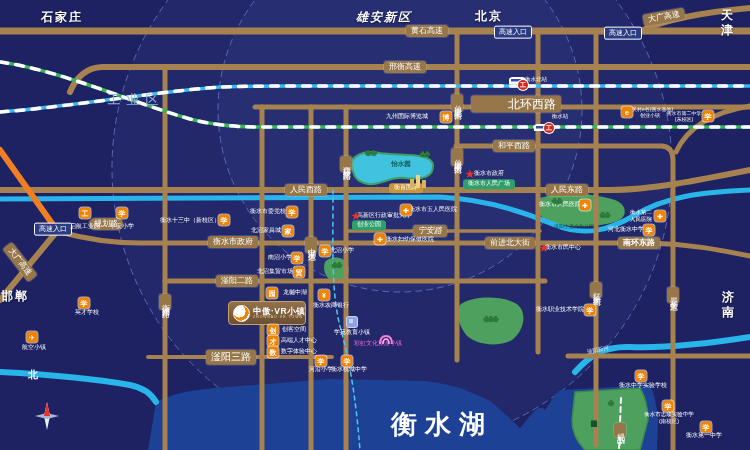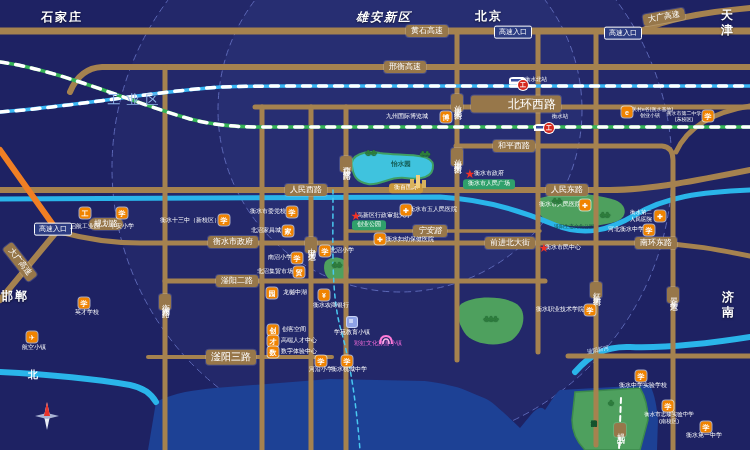--- a/index.html
+++ b/index.html
@@ -75,53 +75,61 @@
       <path d="M0,112 C80,106 150,92 220,87 Q250,86 290,86 L750,86" fill="none" stroke="#39b7f5" stroke-width="3.5" stroke-linecap="round"></path>
       <path d="M0,112 C80,106 150,92 220,87 Q250,86 290,86 L750,86" fill="none" stroke="#ffffff" stroke-width="3.5" stroke-linecap="round" stroke-dasharray="8 8"></path>
       <path d="M0,62 C60,70 130,102 190,119 Q220,127 260,127 L750,127" fill="none" stroke="#35b557" stroke-width="3.5" stroke-linecap="round"></path>
       <path d="M0,62 C60,70 130,102 190,119 Q220,127 260,127 L750,127" fill="none" stroke="#ffffff" stroke-width="3.5" stroke-linecap="round" stroke-dasharray="8 8"></path>
       <path d="M333,190 C333,250 331,295 341,330 C350,362 356,400 360,450" fill="none" stroke="#49c8f0" stroke-width="1.5" stroke-linecap="round" stroke-dasharray="4 4"></path>
       <path d="M621,398 L619,450" fill="none" stroke="#ffffff" stroke-width="2" stroke-linecap="round" stroke-dasharray="5 4"></path>
       <path d="M352,166 C350,155 365,150 380,153 C400,156 432,152 433,165 C434,178 420,180 405,178 C390,176 380,186 368,184 C356,182 353,175 352,166 Z" fill="#3fc3de" stroke="#3f9e63" stroke-width="2" stroke-linecap="round"></path>
     </svg>
 
 
+  <div id="vrlogo">
+    <div class="globe"></div>
+    <div>
+      <div class="tt">中傲·VR小镇</div>
+      <div class="ts">ZHONGAO VR TOWN</div>
+    </div>
+  </div>
 <div class="lbl" style="left: 62px; top: 17px; transform: translate(-50%, -50%); font-size: 12px; font-weight: bold; letter-spacing: 2px; text-shadow: rgba(0, 0, 0, 0.6) 0px 1px 2px;">石家庄</div>
     <div class="lbl" style="left: 384px; top: 17px; transform: translate(-50%, -50%); font-size: 12px; font-weight: bold; letter-spacing: 2px; text-shadow: rgba(0, 0, 0, 0.6) 0px 1px 2px; font-style: italic;">雄安新区</div>
     <div class="lbl" style="left: 489px; top: 16px; transform: translate(-50%, -50%); font-size: 12px; font-weight: bold; letter-spacing: 2px; text-shadow: rgba(0, 0, 0, 0.6) 0px 1px 2px;">北京</div>
     <div class="lbl" style="left: 728px; top: 23px; transform: translate(-50%, -50%); font-size: 12px; font-weight: bold; letter-spacing: 2px; text-shadow: rgba(0, 0, 0, 0.6) 0px 1px 2px;">天津</div>
     <div class="lbl" style="left: 15px; top: 296px; transform: translate(-50%, -50%); font-size: 12px; font-weight: bold; letter-spacing: 2px; text-shadow: rgba(0, 0, 0, 0.6) 0px 1px 2px;">邯郸</div>
     <div class="lbl" style="left: 729px; top: 305px; transform: translate(-50%, -50%); font-size: 12px; font-weight: bold; letter-spacing: 2px; text-shadow: rgba(0, 0, 0, 0.6) 0px 1px 2px;">济南</div>
     <div class="lbl pill" style="left: 427px; top: 31px; font-size: 8px; transform: translate(-50%, -50%);">黄石高速</div>
     <div class="lbl pill" style="left: 405px; top: 67px; font-size: 8px; transform: translate(-50%, -50%);">邢衡高速</div>
     <div class="lbl pill" style="left: 664px; top: 17px; font-size: 8px; transform: translate(-50%, -50%) rotate(-10deg);">大广高速</div>
     <div class="lbl pill" style="left: 20px; top: 262px; font-size: 8px; transform: translate(-50%, -50%) rotate(52deg);">大广高速</div>
     <div class="lbl pill" style="left: 516px; top: 104px; font-size: 12px; transform: translate(-50%, -50%); padding-left: 37px;">北环西路</div>
     <div class="lbl pill" style="left: 514px; top: 146px; font-size: 8px; transform: translate(-50%, -50%);">和平西路</div>
     <div class="lbl pill" style="left: 306px; top: 190px; font-size: 8px; transform: translate(-50%, -50%);">人民西路</div>
     <div class="lbl pill" style="left: 567px; top: 190px; font-size: 8px; transform: translate(-50%, -50%);">人民东路</div>
     <div class="lbl pill" style="left: 106px; top: 224px; font-size: 8px; transform: translate(-50%, -50%); border-radius: 6px;">规划路</div>
     <div class="lbl pill" style="left: 233px; top: 242px; font-size: 8px; transform: translate(-50%, -50%);">衡水市政府</div>
     <div class="lbl pill" style="left: 510px; top: 243px; font-size: 8px; transform: translate(-50%, -50%);">前进北大街</div>
-    <div class="lbl pill" style="left: 656px; top: 243px; font-size: 8px; transform: translate(-50%, -50%);">南环东路</div>
+    <div class="lbl pill" style="left: 639px; top: 243px; font-size: 8px; transform: translate(-50%, -50%); font-weight: bold;">南环东路</div>
     <div class="lbl pill" style="left: 430px; top: 231px; font-size: 8px; transform: translate(-50%, -50%); font-style: italic;">宁安路</div>
     <div class="lbl pill" style="left: 237px; top: 281px; font-size: 8px; transform: translate(-50%, -50%);">滏阳二路</div>
     <div class="lbl pill" style="left: 231px; top: 357px; font-size: 10px; transform: translate(-50%, -50%);">滏阳三路</div>
     <div class="lbl pill vert" style="left: 457px; top: 103px; font-size: 8px; writing-mode: vertical-lr; transform: translate(-50%, -50%);">前进北大街</div>
     <div class="lbl pill vert" style="left: 457px; top: 157px; font-size: 8px; writing-mode: vertical-lr; transform: translate(-50%, -50%);">前进南大街</div>
     <div class="lbl pill vert" style="left: 346px; top: 164px; font-size: 8px; writing-mode: vertical-lr; transform: translate(-50%, -50%);">西环南路</div>
     <div class="lbl pill vert" style="left: 311px; top: 245px; font-size: 8px; writing-mode: vertical-lr; transform: translate(-50%, -50%);">中湖大道</div>
     <div class="lbl pill vert" style="left: 165px; top: 302px; font-size: 8px; writing-mode: vertical-lr; transform: translate(-50%, -50%);">衡湖西路</div>
     <div class="lbl pill vert" style="left: 596px; top: 290px; font-size: 8px; writing-mode: vertical-lr; transform: translate(-50%, -50%);">红旗大街</div>
     <div class="lbl pill vert" style="left: 673px; top: 295px; font-size: 8px; writing-mode: vertical-lr; transform: translate(-50%, -50%);">景和大道</div>
     <div class="lbl pill vert" style="left: 620px; top: 430px; font-size: 8px; writing-mode: vertical-lr; transform: translate(-50%, -50%);">规划中</div>
     <div class="lbl entry" style="left: 53px; top: 229px; font-size: 7px; transform: translate(-50%, -50%);">高速入口</div>
     <div class="lbl entry" style="left: 513px; top: 32px; font-size: 7px; transform: translate(-50%, -50%);">高速入口</div>
     <div class="lbl entry" style="left: 623px; top: 33px; font-size: 7px; transform: translate(-50%, -50%);">高速入口</div>
     <div class="lbl" style="left: 136px; top: 100px; font-size: 13px; color: rgb(143, 179, 232); letter-spacing: 6px; transform: translate(-50%, -50%);">工业区</div>
+    <div class="lbl" style="left: 442px; top: 424px; font-size: 26px; font-weight: bold; letter-spacing: 8px; transform: translate(-50%, -50%);">衡水湖</div>
     <div class="lbl" style="left: 401px; top: 164px; font-size: 6.5px; color: rgb(19, 92, 84); font-weight: bold; transform: translate(-50%, -50%);">怡水园</div>
     <div class="lbl" style="left: 594px; top: 415px; font-size: 6.5px; color: rgb(20, 83, 45); font-weight: bold; writing-mode: vertical-lr; transform: translate(-50%, -50%);">衡水园博园</div>
     <div class="lbl" style="left: 598px; top: 350px; font-size: 5.5px; color: rgb(216, 236, 255); transform: translate(-50%, -50%) rotate(-12deg);">滏阳新河</div>
     <div class="lbl" style="left: 574px; top: 226px; font-size: 5px; color: rgb(14, 74, 64); transform: translate(-50%, -50%);">滏阳生态文化公园</div>
     <div class="lbl" style="left: 33px; top: 375px; font-size: 10px; font-weight: bold; transform: translate(-50%, -50%);">北</div>
     <div class="lbl" style="left: 85px; top: 227px; font-size: 6px; transform: translate(-50%, -50%);">启航工业园</div>
     <div class="lbl" style="left: 122px; top: 227px; font-size: 6px; transform: translate(-50%, -50%);">平安小学</div>
     <div class="lbl" style="left: 190px; top: 221px; font-size: 6px; transform: translate(-50%, -50%);">衡水十三中（新校区）</div>
     <div class="lbl" style="left: 268px; top: 212px; font-size: 6px; transform: translate(-50%, -50%);">衡水市委党校</div>
     <div class="lbl" style="left: 266px; top: 231px; font-size: 6px; transform: translate(-50%, -50%);">北沼家具城</div>

